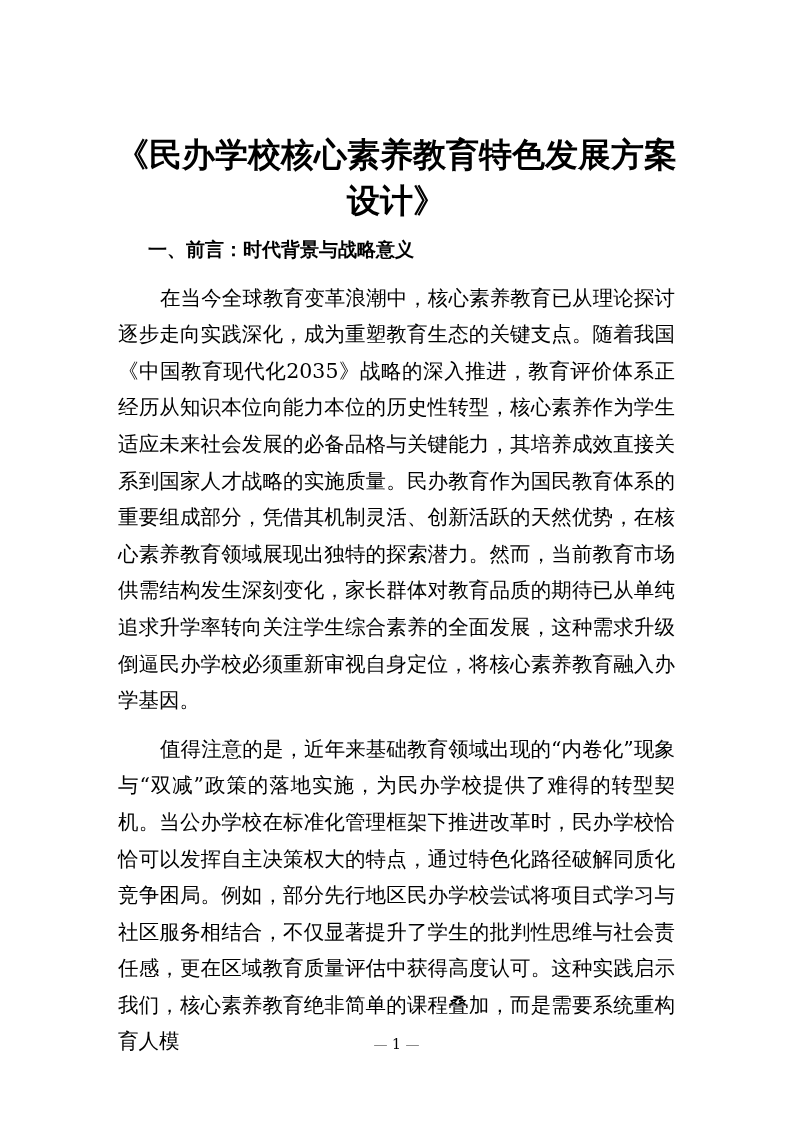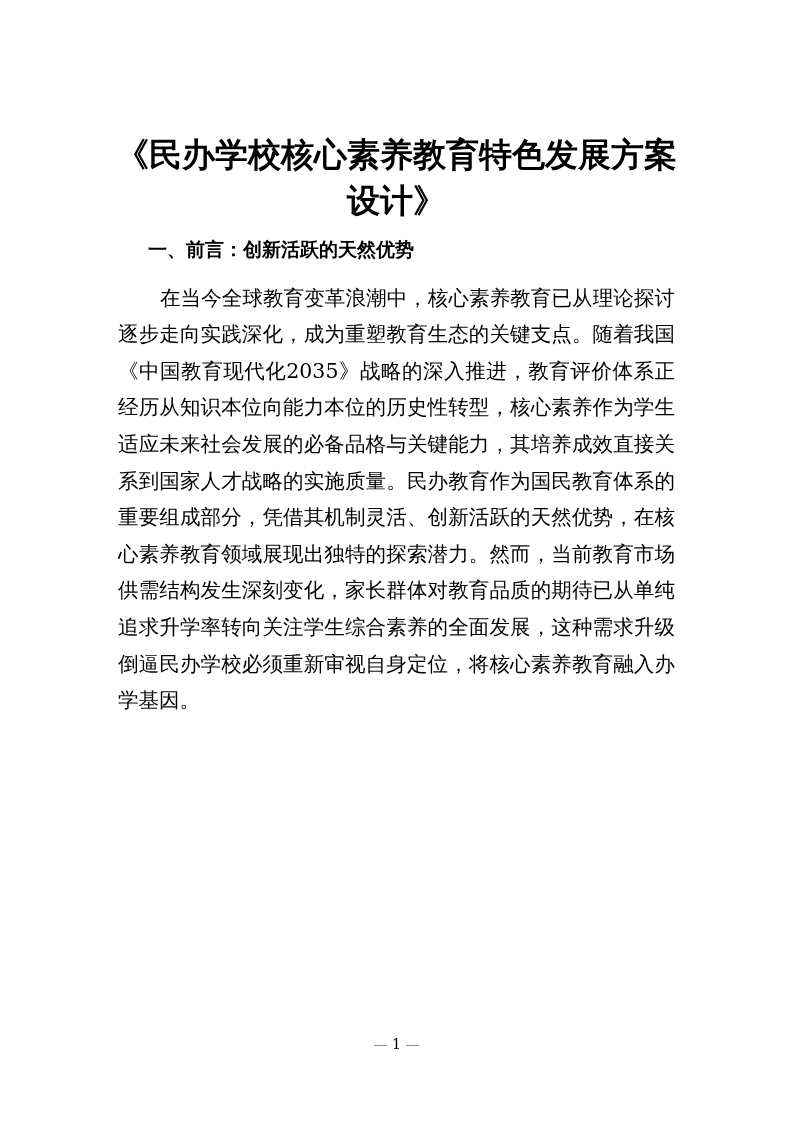--- a/index.html
+++ b/index.html
@@ -32,22 +32,23 @@
   }
   .footer .dash { color: #888; }
 </style>
 </head>
 <body>
 
 <div class="page">
   <h1 class="title">《民办学校核心素养教育特色发展方案设计》</h1>
 
   <div class="body-text">
-    <h2 class="heading">一、前言：创新活跃的天然优势</h2>
+    <h2 class="heading">一、前言：时代背景与战略意义</h2>
     <p class="para">在当今全球教育变革浪潮中，核心素养教育已从理论探讨逐步走向实践深化，成为重塑教育生态的关键支点。随着我国《中国教育现代化2035》战略的深入推进，教育评价体系正经历从知识本位向能力本位的历史性转型，核心素养作为学生适应未来社会发展的必备品格与关键能力，其培养成效直接关系到国家人才战略的实施质量。民办教育作为国民教育体系的重要组成部分，凭借其机制灵活、创新活跃的天然优势，在核心素养教育领域展现出独特的探索潜力。然而，当前教育市场供需结构发生深刻变化，家长群体对教育品质的期待已从单纯追求升学率转向关注学生综合素养的全面发展，这种需求升级倒逼民办学校必须重新审视自身定位，将核心素养教育融入办学基因。</p>
+    <p class="para">值得注意的是，近年来基础教育领域出现的“内卷化”现象与“双减”政策的落地实施，为民办学校提供了难得的转型契机。当公办学校在标准化管理框架下推进改革时，民办学校恰恰可以发挥自主决策权大的特点，通过特色化路径破解同质化竞争困局。例如，部分先行地区民办学校尝试将项目式学习与社区服务相结合，不仅显著提升了学生的批判性思维与社会责任感，更在区域教育质量评估中获得高度认可。这种实践启示我们，核心素养教育绝非简单的课程叠加，而是需要系统重构育人模</p>
   </div>
 
   <div class="footer">
     <span class="dash">—</span>
     <span>1</span>
     <span class="dash">—</span>
   </div>
 </div>
 
 </body></html>

